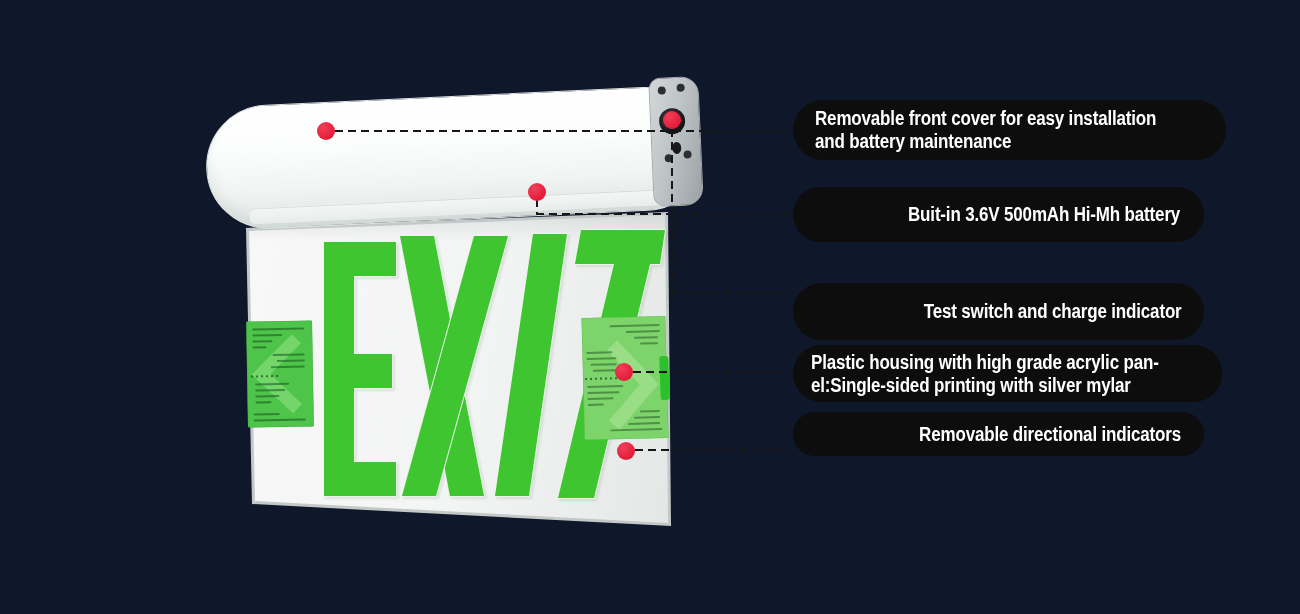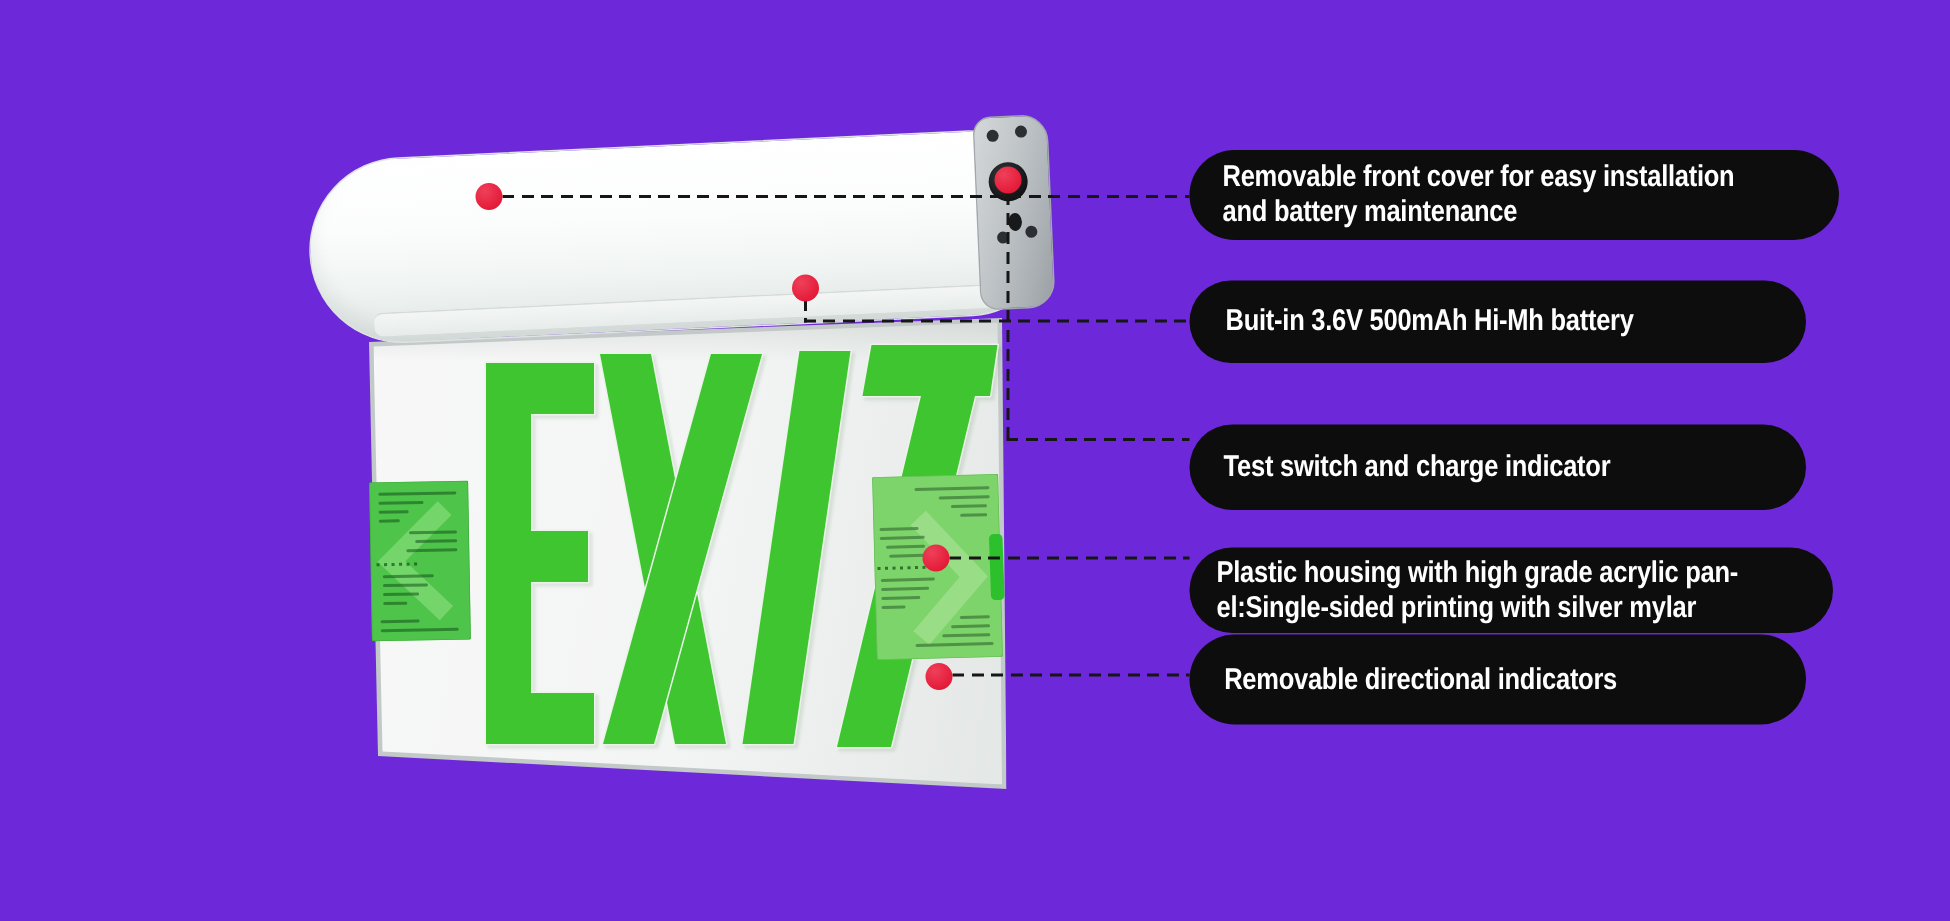--- a/index.html
+++ b/index.html
@@ -1,17 +1,17 @@
 <!DOCTYPE html>
 <html><head>
 <meta charset="utf-8">
 <style>
   html,body{margin:0;padding:0;background:#ffffff;}
   body{width:1300px;height:614px;font-family:"Liberation Sans",sans-serif;overflow:hidden;}
-  .scene{position:relative;width:1300px;height:614px;background:#6d28d9;}
+  .scene{position:relative;width:1300px;height:614px;background:#0f172a;}
 
   
   .housing{position:absolute;left:206px;top:96px;width:492px;height:122px;
     border-radius:62px 54px 54px 62px;transform:rotate(-2.7deg);
     background:linear-gradient(180deg,#ffffff 0%,#fbfdfc 38%,#f0f4f2 70%,#e6ebe9 88%,#dde3e1 100%);
     border:1px solid #dde3e2;box-shadow:inset 0 -8px 12px rgba(175,188,184,.28);z-index:5;}
   .housing-lip{position:absolute;left:40px;right:28px;bottom:4px;height:15px;
     border-top:1px solid #d5dbd9;border-radius:6px;
     background:linear-gradient(180deg,#f3f6f5,#e7ecea);}
   
@@ -50,21 +50,21 @@
   .dot{position:absolute;width:18px;height:18px;border-radius:50%;z-index:8;
     background:radial-gradient(circle at 35% 30%,#ef4059,#e31937 75%);}
 
   
   .pill{position:absolute;left:793px;width:411px;background:#0d0d0d;border-radius:30px;
     color:#ffffff;display:flex;flex-direction:column;justify-content:center;z-index:7;}
   .pill span{display:inline-block;font-weight:bold;font-size:20px;line-height:1.15;
     letter-spacing:-0.2px;white-space:nowrap;transform:scaleX(.85);}
   .pill-left{align-items:flex-start;padding-left:22px;}
   .pill-left span{transform-origin:left center;}
-  .pill-center{align-items:flex-start;text-align:center;}
+  .pill-center{align-items:flex-end;text-align:center;}
   .pill-center span{transform-origin:center center;}
 </style>
 </head>
 <body>
 
 <div class="scene">
 
   <div class="panel-edge"></div>
   <div class="panel-face"></div>
 
@@ -161,21 +161,21 @@
   <div class="pill pill-left" style="top:100px;height:60px;">
     <span>Removable front cover for easy installation</span>
     <span>and battery maintenance</span>
   </div>
   <div class="pill pill-center" style="top:187px;height:55px;">
     <span>Buit-in 3.6V 500mAh Hi-Mh battery</span>
   </div>
   <div class="pill pill-center" style="top:283px;height:57px;">
     <span>Test switch and charge indicator</span>
   </div>
-  <div class="pill pill-left" style="top:365px;height:57px;padding-left:18px;">
+  <div class="pill pill-left" style="top:345px;height:57px;padding-left:18px;">
     <span>Plastic housing with high grade acrylic pan-</span>
     <span>el:Single-sided printing with silver mylar</span>
   </div>
-  <div class="pill pill-center" style="top:423px;height:60px;">
+  <div class="pill pill-center" style="top:412px;height:44px;">
     <span>Removable directional indicators</span>
   </div>
 
 </div>
 
 </body></html>

